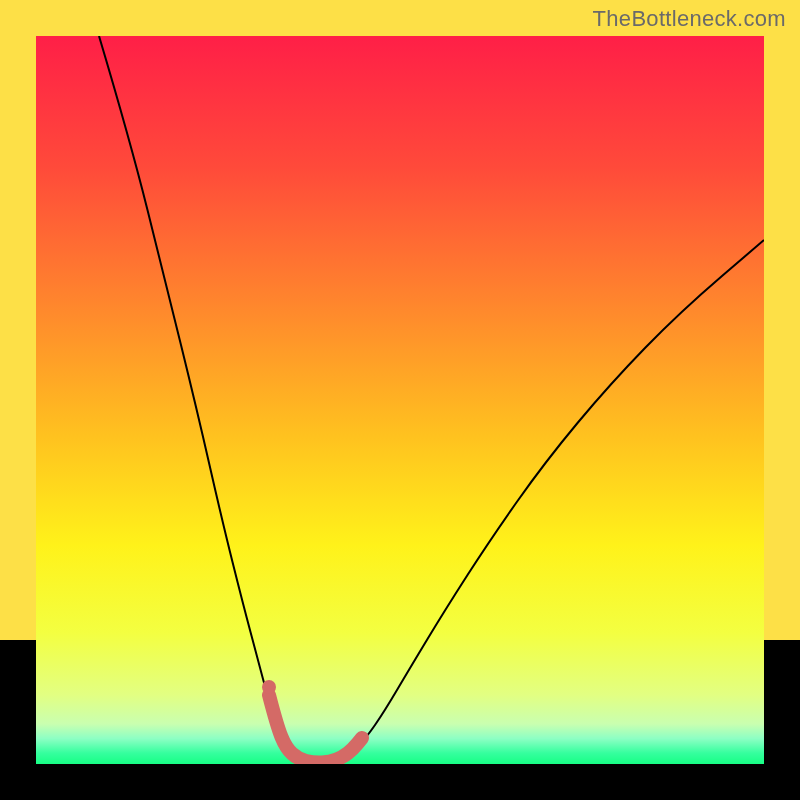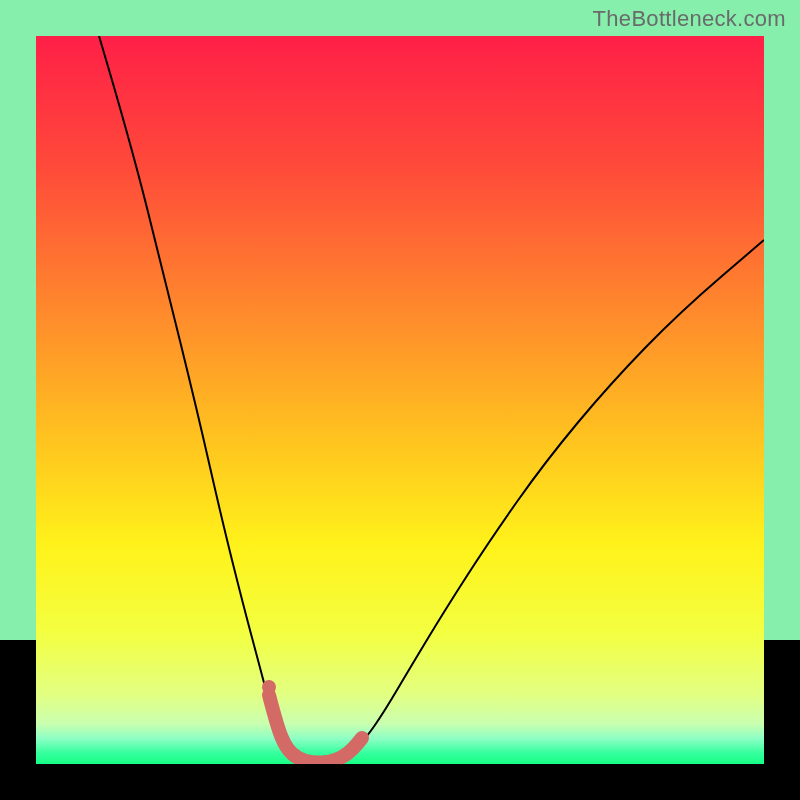--- a/index.html
+++ b/index.html
@@ -10,21 +10,21 @@
     background: #000;
     overflow: hidden;
     font-family: Arial, Helvetica, sans-serif;
   }
   .frame {
     position: absolute;
     top: 0;
     left: 0;
     width: 800px;
     height: 640px;
-    background: #86efac;
+    background: #fde047;
   }
   .watermark {
     position: absolute;
     top: 6px;
     right: 14px;
     color: #6a6a6a;
     font-size: 22px;
     font-weight: 500;
     letter-spacing: 0.3px;
     user-select: none;

